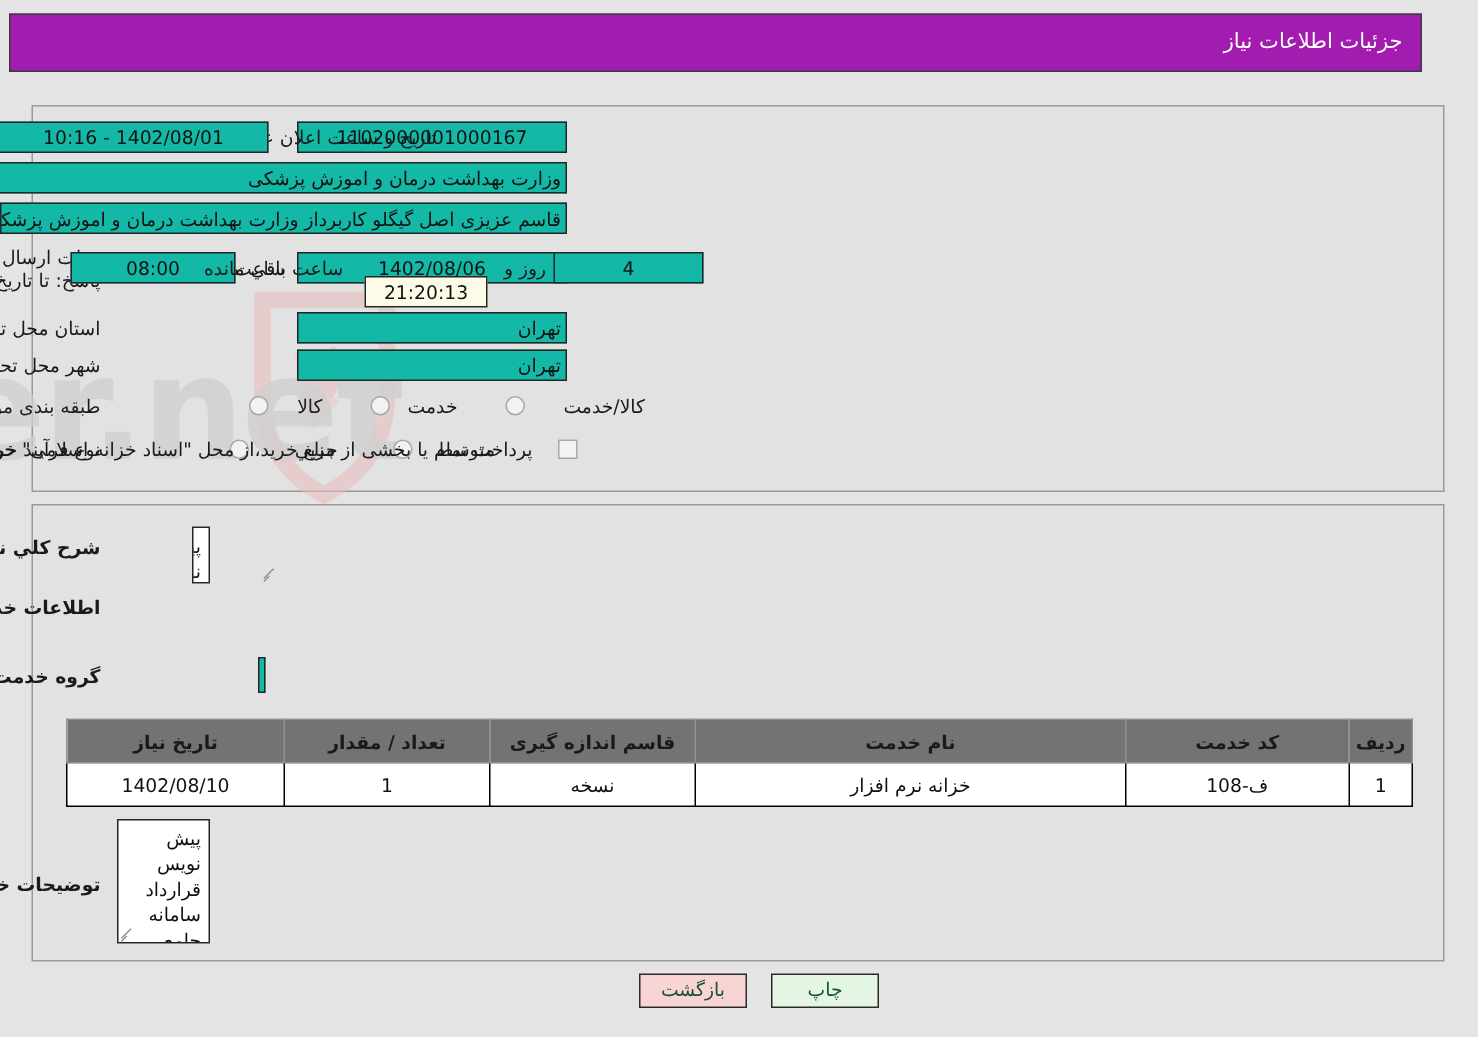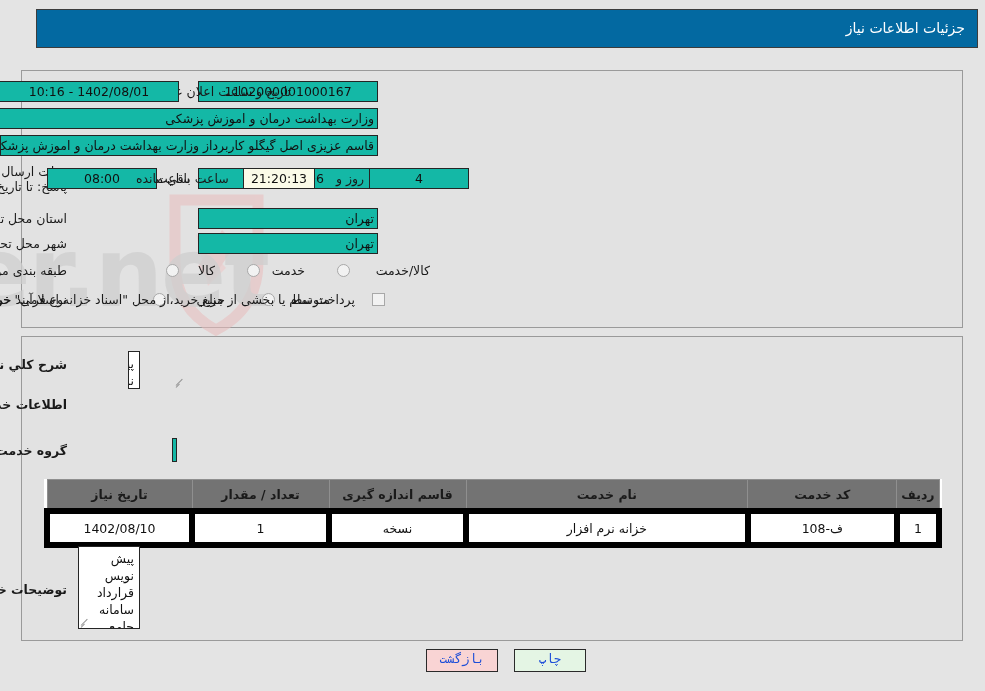--- a/index.html
+++ b/index.html
@@ -23,23 +23,23 @@
     left: 0; top: 190px;
     width: 985px; height: 170px;
     pointer-events: none;
     z-index: 5;
     opacity: 1;
   }
 
   
   .titlebar {
     position: absolute;
-    left: 36px; top: 9px;
+    left: 6px; top: 9px;
     width: 942px; height: 39px;
-    background: #0369a1;
+    background: #a21caf;
     border: 1px solid #3c3c3c;
     box-sizing: border-box;
     z-index: 2;
   }
   .titlebar-text {
     position: absolute;
     right: 12px; top: 10px;
     color: #ffffff;
     font-size: 14px;
     letter-spacing: 0.2px;
@@ -140,36 +140,36 @@
     background: #737373;
     border: 1px solid #8f8f8f;
     font-weight: bold;
     color: #1a1a1a;
     height: 28px;
     padding: 0 4px;
     text-align: center;
   }
   #svc-table td {
     background: #ffffff;
-    border: 6px solid #000000;
+    border: 1px solid #000000;
     height: 28px;
     padding: 0 4px;
     text-align: center;
     color: #111111;
   }
 
   
   .btn {
     position: absolute;
     height: 23px;
     border: 1px solid #2a2a2a;
     box-sizing: border-box;
-    font-family: Liberation Mono, monospace;
-    font-size: 12.5px;
-    color: #1d4ed8;
+    font-family: Liberation Sans, sans-serif;
+    font-size: 12.5px;
+    color: #14532d;
     cursor: pointer;
     padding: 0;
     line-height: 21px;
   }
   #btn-back  { background: #f9d4d4; left: 426px; top: 649px; width: 72px; }
   #btn-print { background: #e4f5e4; left: 514px; top: 649px; width: 72px; }
 </style>
 </head>
 <body>
 
@@ -204,21 +204,21 @@
   <div class="lbl" style="right:918px; top:138px; z-index:6;">ایجاد کننده درخواست:</div>
   <div class="fld r" style="right:607px; top:135px; width:378px; z-index:6;">قاسم عزیزی اصل گیگلو کاربرداز وزارت بهداشت  درمان و اموزش پزشکی</div>
 
   <div class="lbl" style="right:918px; top:164px; width:90px; white-space:normal; z-index:6;">مهلت ارسال پاسخ: تا تاریخ:</div>
   <div class="fld c" style="right:607px; top:168px; width:180px; z-index:6;">1402/08/06</div>
   <div class="lbl" style="right:795px; top:171px; z-index:6;">ساعت</div>
   <div class="fld c" style="right:828px; top:168px; width:110px; z-index:6;">08:00</div>
 
   <div class="fld c" style="left:369px; top:168px; width:100px; z-index:6;">4</div>
   <div class="lbl" style="left:336px; top:171px; z-index:6;">روز و</div>
-  <div class="fld c cream" style="left:243px; top:168px; width:72px; z-index:6;">21:20:13</div>
+  <div class="fld c cream" style="left:243px; top:184px; width:82px; z-index:6;">21:20:13</div>
   <div class="lbl" style="left:136px; top:171px; z-index:6;">ساعت باقي مانده</div>
 
   <div class="lbl" style="right:918px; top:211px; z-index:6;">استان محل تحویل:</div>
   <div class="fld r" style="right:607px; top:208px; width:180px; z-index:6;">تهران</div>
 
   <div class="lbl" style="right:918px; top:236px; z-index:6;">شهر محل تحویل:</div>
   <div class="fld r" style="right:607px; top:233px; width:180px; z-index:6;">تهران</div>
 
   <div class="lbl" style="right:918px; top:263px; z-index:6;">طبقه بندی موضوعی:</div>
   <span class="radio" style="right:806px; top:264px; z-index:6;"></span>

